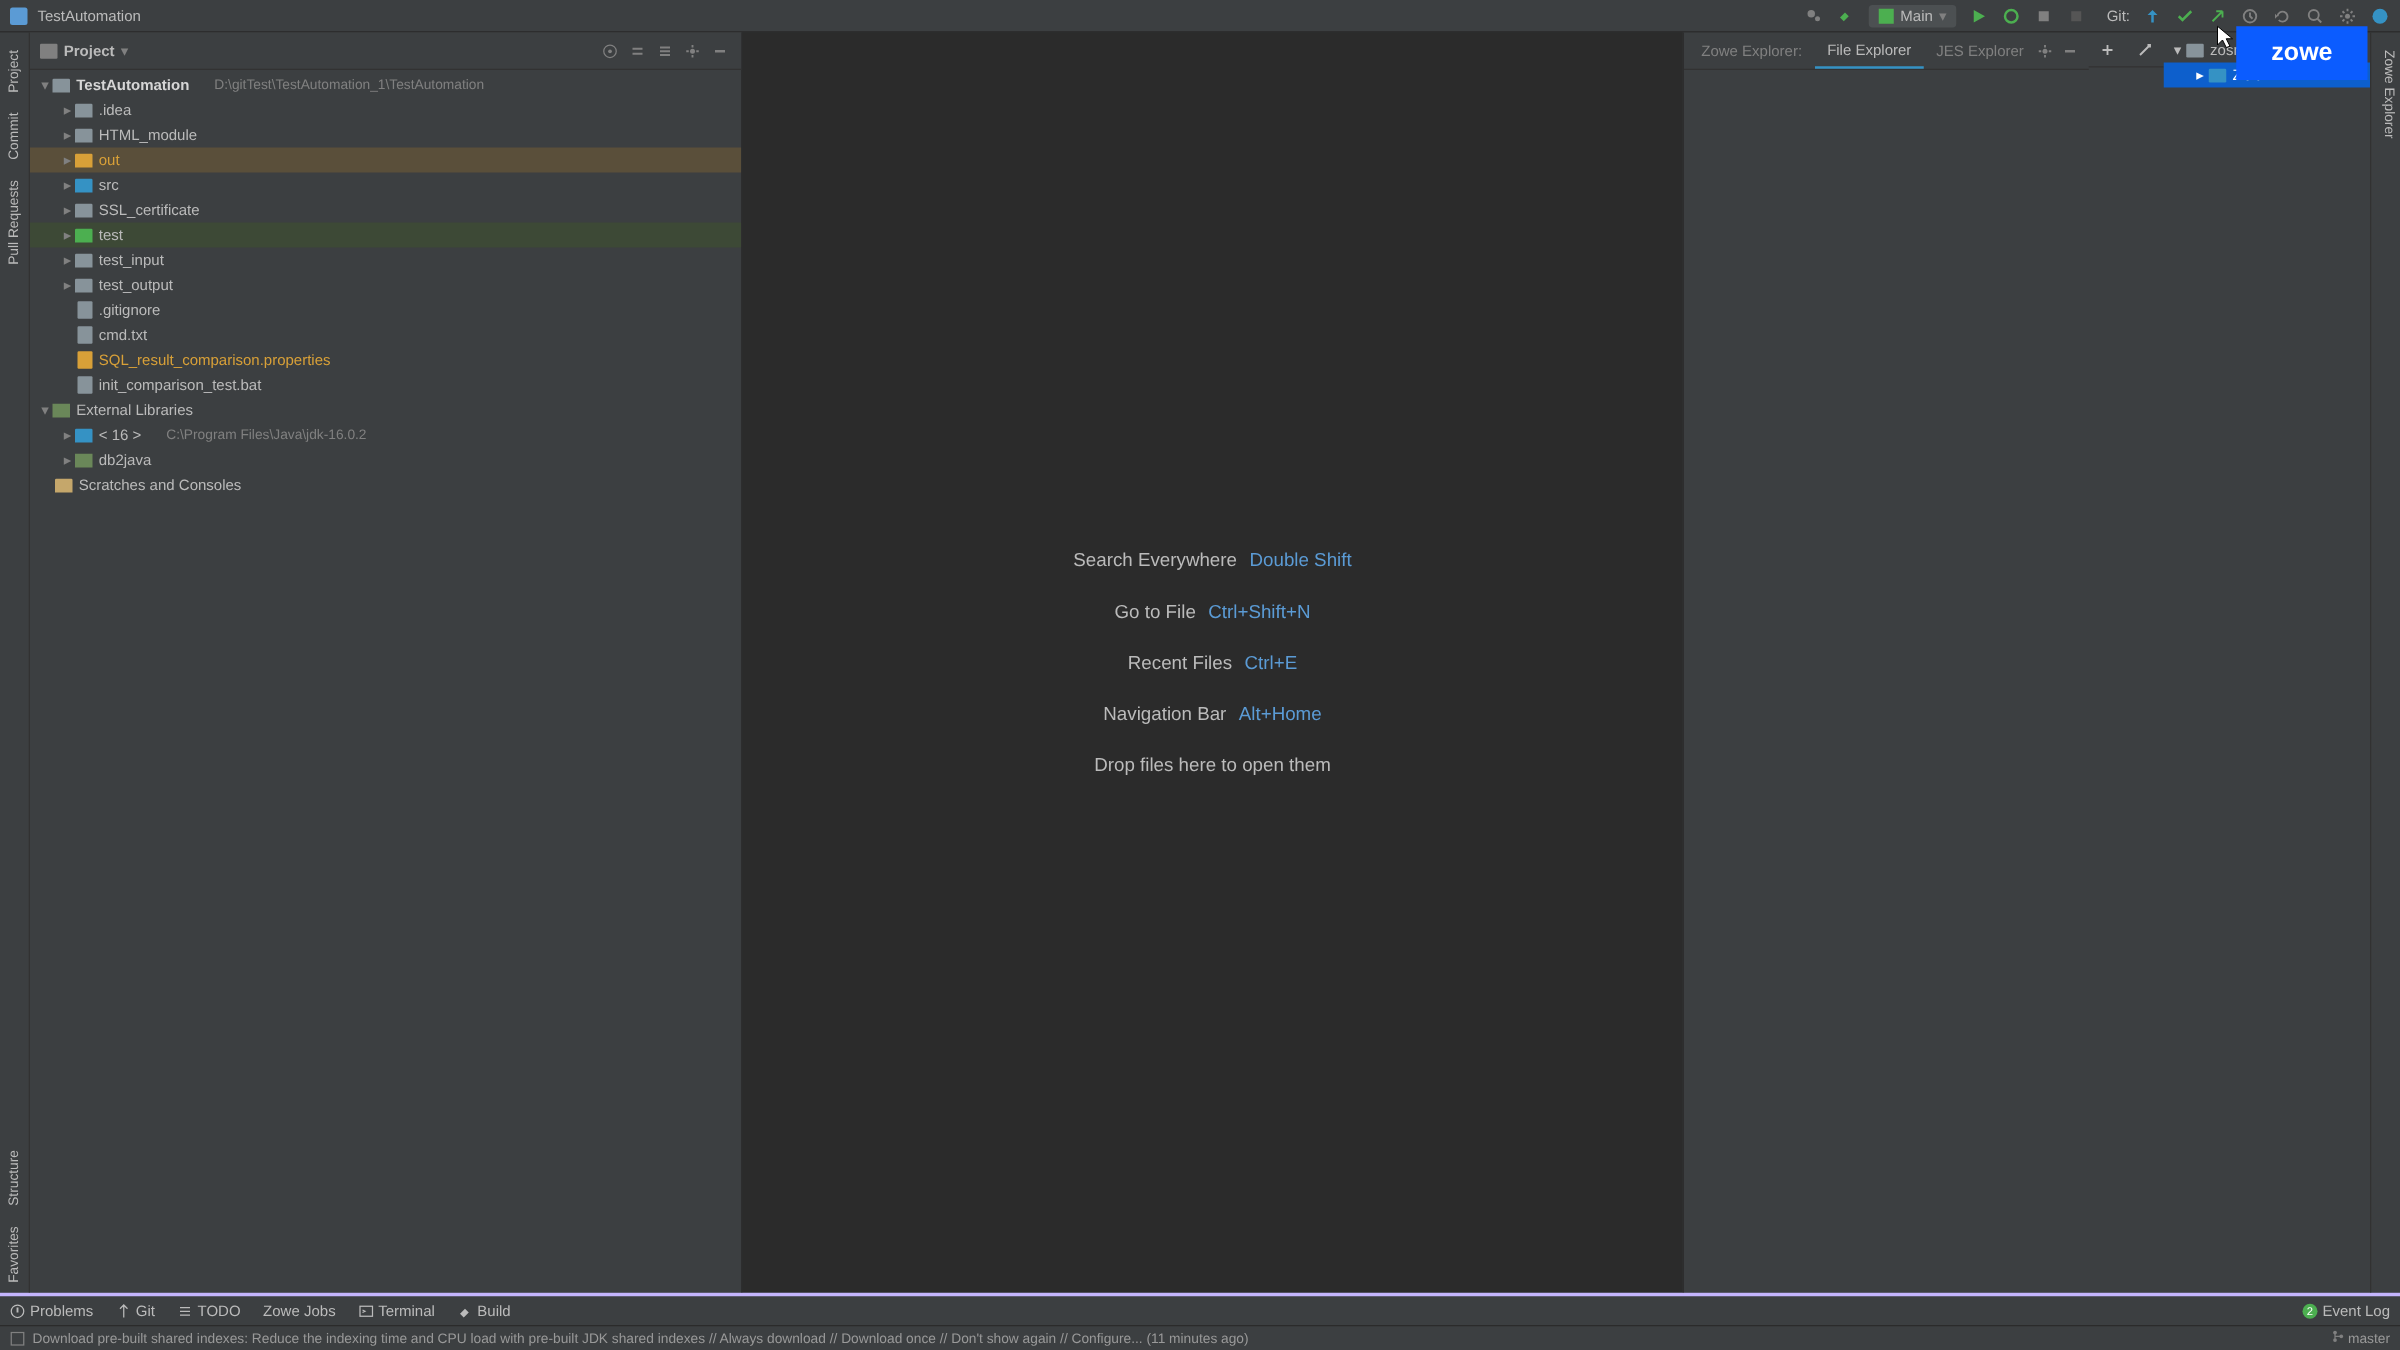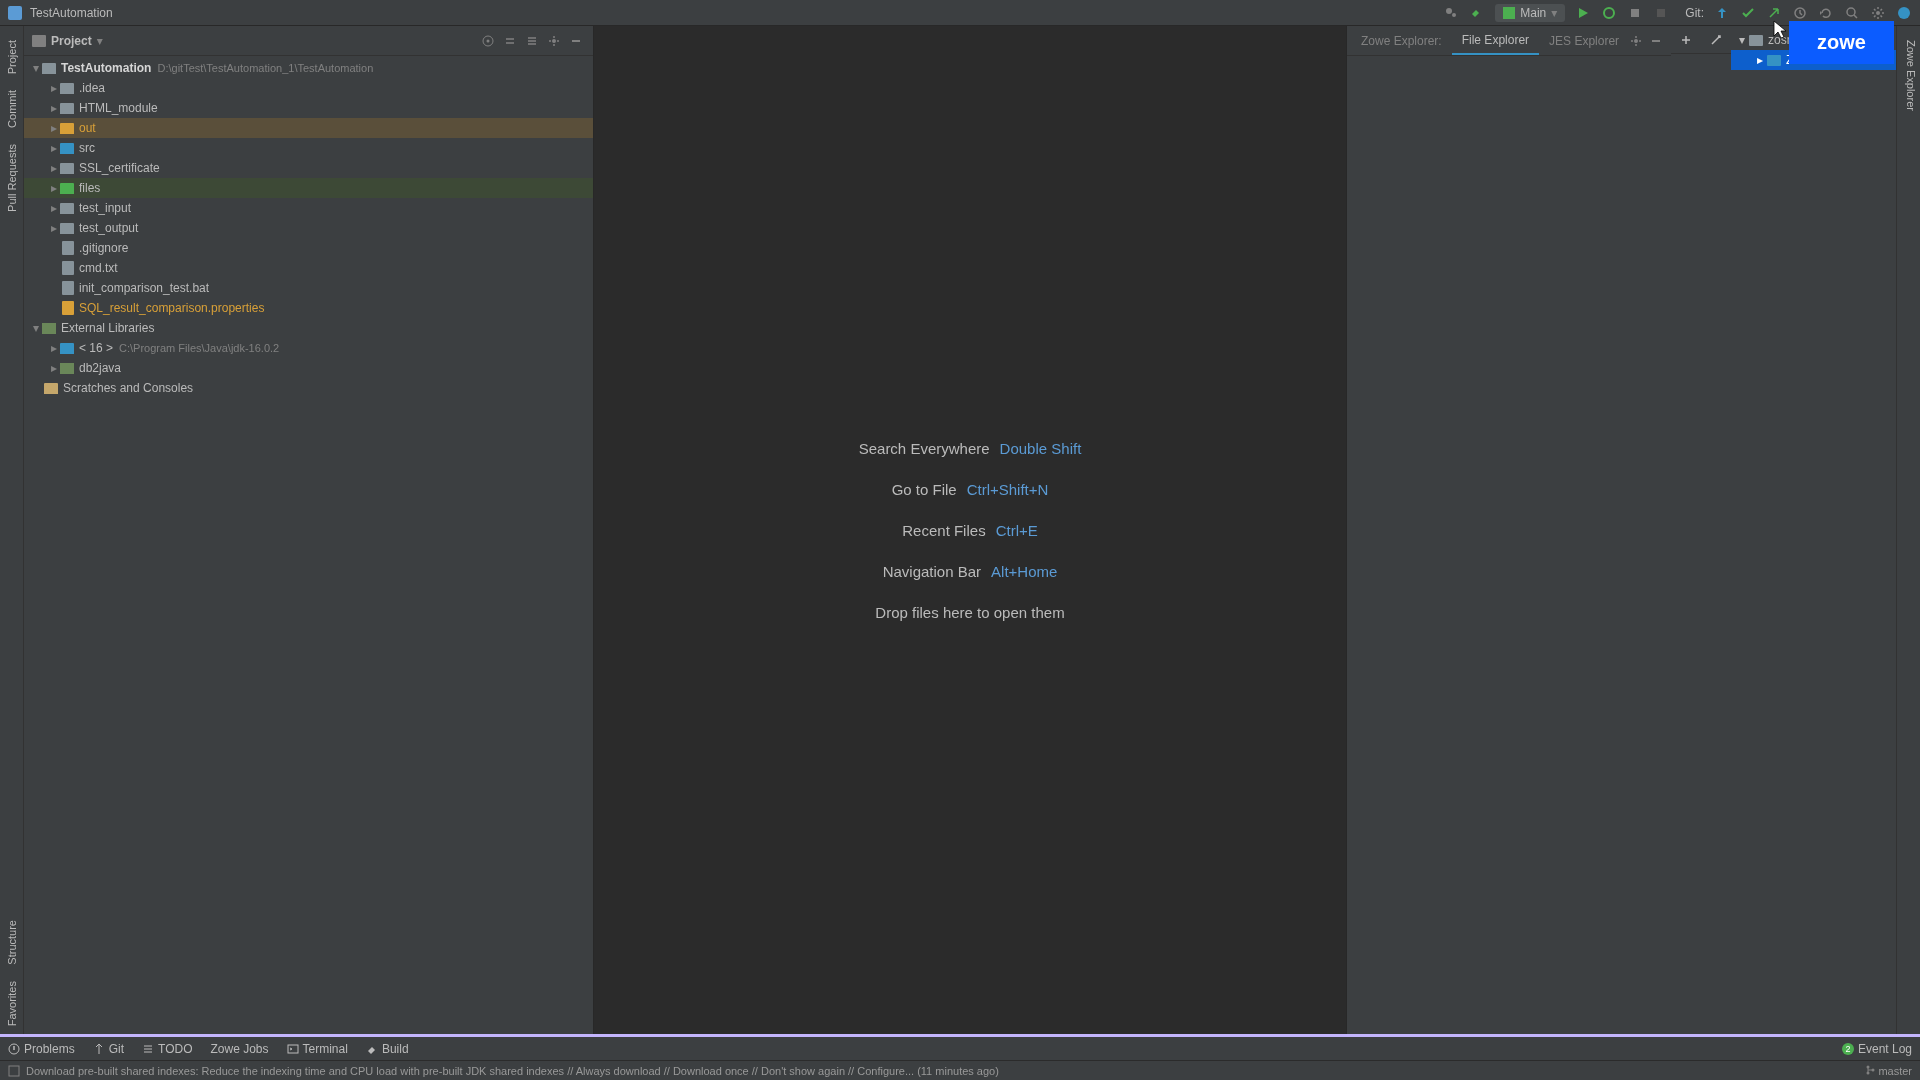--- a/index.html
+++ b/index.html
@@ -44,21 +44,21 @@
 .tree-row .folder-icon.orange { background: #d8a038; }
 .tree-row .folder-icon.blue { background: #3592c4; }
 .tree-row .folder-icon.green { background: #4caf50; }
 .tree-row .file-icon { width: 12px; height: 14px; background: #87939a; border-radius: 1px; margin-right: 5px; }
 .tree-row .file-icon.orange { background: #d8a038; }
 .tree-row .file-icon.purple { background: #9c27b0; }
 .tree-row .lib-icon { width: 14px; height: 11px; background: #6a8759; margin-right: 5px; }
 .tree-row .label { color: #bbbbbb; }
 .tree-row .label.orange { color: #d8a038; }
 .tree-row .label.bold { font-weight: bold; color: #d6d6d6; }
-.tree-row .sub { color: #808080; margin-left: 6px; font-size: 11px; }
+.tree-row .sub { color: #808080; margin-left: 20px; font-size: 11px; }
 
 
 .editor-area { flex: 1; background: #2b2b2b; display: flex; flex-direction: column; align-items: center; justify-content: center; }
 .hint-row { display: flex; gap: 10px; margin: 12px 0; font-size: 15px; color: #bbbbbb; }
 .hint-row .shortcut { color: #5b9bd5; }
 
 
 .zowe-panel { width: 550px; background: #3c3f41; display: flex; border-left: 1px solid #282828; }
 .zowe-tabs { height: 30px; display: flex; align-items: center; border-bottom: 1px solid #323232; padding: 0 4px; }
 .zowe-tab { padding: 6px 10px; color: #808080; cursor: pointer; font-size: 12px; }
@@ -265,47 +265,47 @@
         <span class="label">src</span>
       </div>
       <div class="tree-row" style="padding-left:24px">
         <span class="arrow">▸</span>
           <div class="folder-icon"></div>
         <span class="label">SSL_certificate</span>
       </div>
       <div class="tree-row selected-green" style="padding-left:24px">
         <span class="arrow">▸</span>
           <div class="folder-icon green"></div>
-        <span class="label">files</span>
+        <span class="label">test</span>
       </div>
       <div class="tree-row" style="padding-left:24px">
         <span class="arrow">▸</span>
           <div class="folder-icon"></div>
         <span class="label">test_input</span>
       </div>
       <div class="tree-row" style="padding-left:24px">
         <span class="arrow">▸</span>
           <div class="folder-icon"></div>
         <span class="label">test_output</span>
       </div>
       <div class="tree-row" style="padding-left:38px">
         <div class="file-icon"></div>
         <span class="label">.gitignore</span>
       </div>
       <div class="tree-row" style="padding-left:38px">
         <div class="file-icon"></div>
         <span class="label">cmd.txt</span>
       </div>
       <div class="tree-row" style="padding-left:38px">
+        <div class="file-icon orange"></div>
+        <span class="label orange">SQL_result_comparison.properties</span>
+      </div>
+      <div class="tree-row" style="padding-left:38px">
         <div class="file-icon"></div>
         <span class="label">init_comparison_test.bat</span>
-      </div>
-      <div class="tree-row" style="padding-left:38px">
-        <div class="file-icon orange"></div>
-        <span class="label orange">SQL_result_comparison.properties</span>
       </div>
 
       <div class="tree-row" style="padding-left:6px">
         <span class="arrow">▾</span>
           <div class="lib-icon"></div>
         <span class="label">External Libraries</span>
       </div>
       <div class="tree-row" style="padding-left:24px">
         <span class="arrow">▸</span>
           <div class="folder-icon blue"></div>

